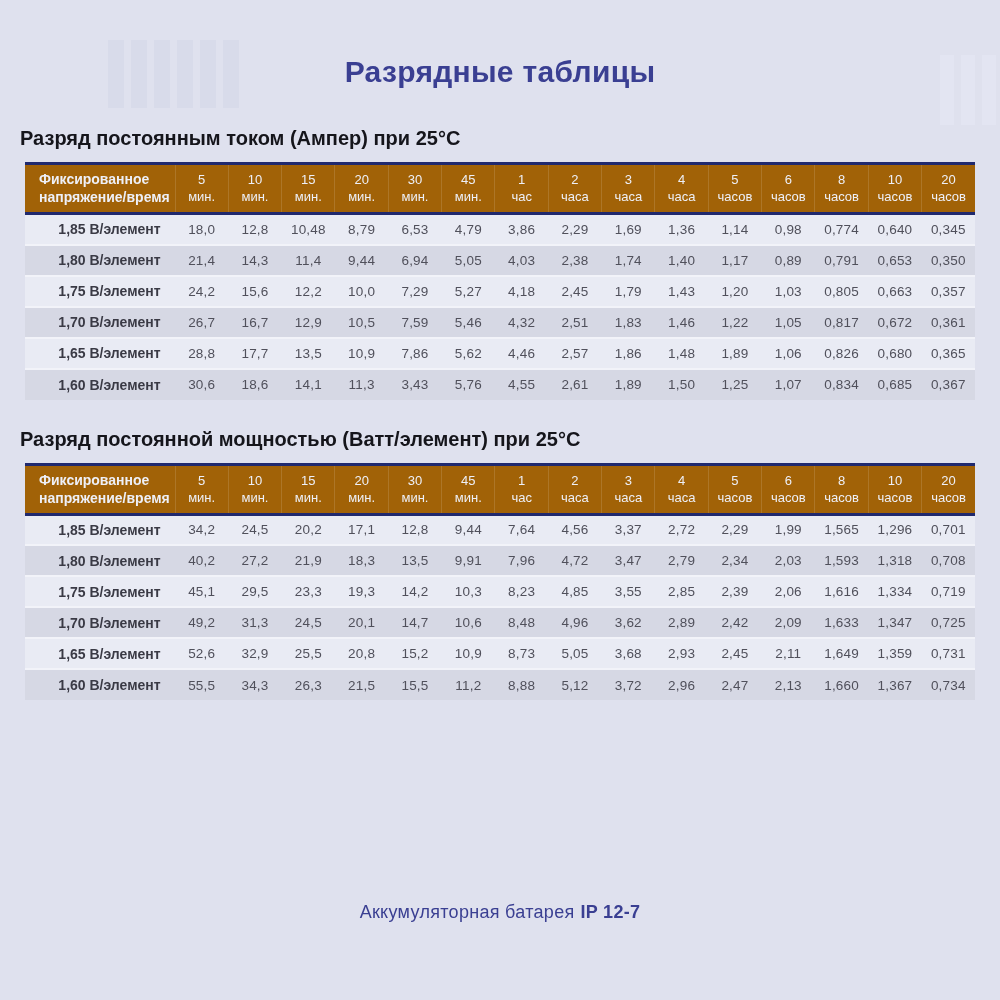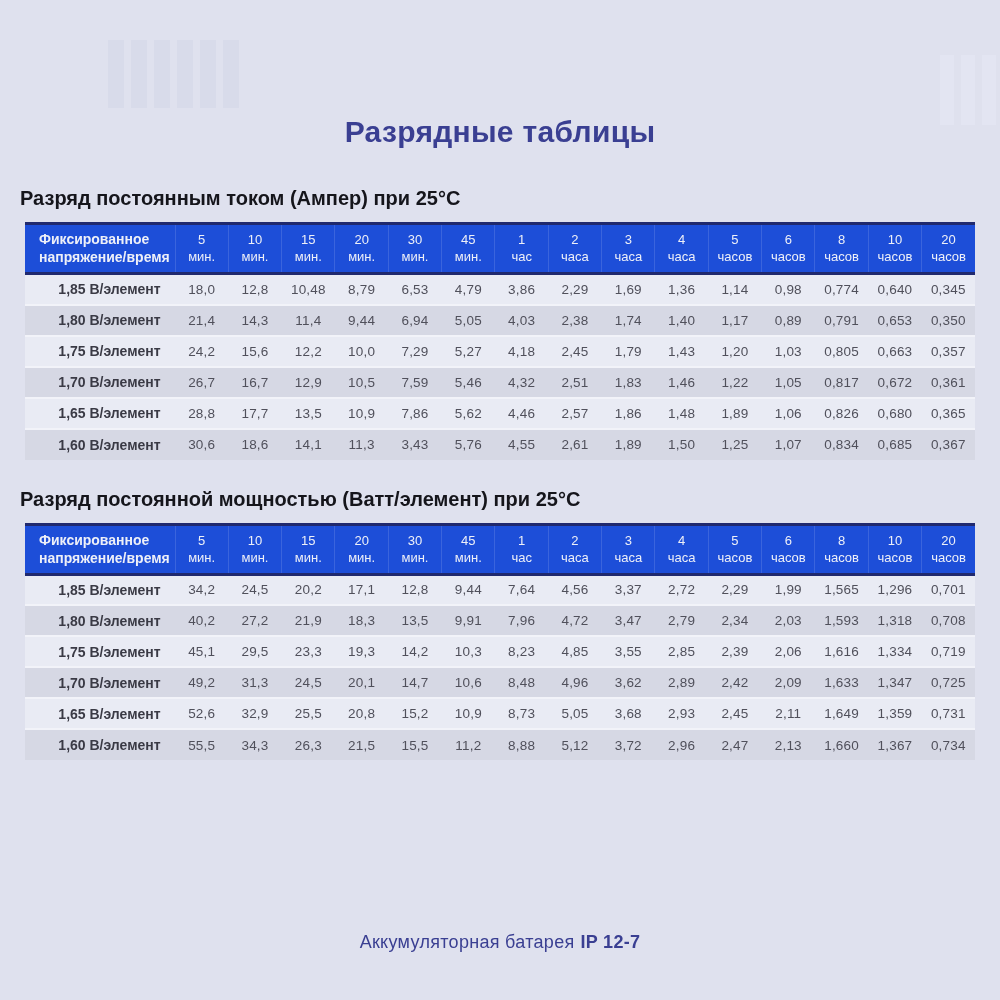--- a/index.html
+++ b/index.html
@@ -9,57 +9,57 @@
     font-family:"Liberation Sans","DejaVu Sans",sans-serif;
   }
   
   .deco{position:absolute;display:flex;gap:7px;}
   .deco-left{top:40px;left:108px;height:68px;opacity:.55;}
   .deco-left .bar{width:16px;height:100%;background:#d4d7e7;}
   .deco-right{top:55px;right:4px;height:70px;opacity:.6;}
   .deco-right .bar{width:14px;height:100%;background:#e7e9f5;}
 
   .page-title{
-    margin:0;padding-top:112px;text-align:center;
+    margin:0;padding-top:52px;text-align:center;
     font-size:30px;font-weight:600;letter-spacing:.3px;
     color:#3a3f92;line-height:40px;
   }
   .section-heading{
     margin:34px 0 12px;padding-left:20px;
     font-size:20px;font-weight:700;color:#15151b;line-height:24px;
   }
   .section-heading.second{margin-top:27px;}
 
   table.data-table{
     width:950px;margin:0 auto;border-collapse:collapse;table-layout:fixed;
   }
   col.first-col{width:150px;}
   thead th{
-    background:#1d4ed8;color:#eef0f8;font-weight:400;font-size:13px;
+    background:#a16207;color:#eef0f8;font-weight:400;font-size:13px;
     line-height:17px;padding:5px 0 6px;
     border-top:3px solid #20296e;border-bottom:3px solid #20296e;
     vertical-align:middle;
   }
   thead th.col-head{border-left:1px solid rgba(255,255,255,.13);}
   thead th.corner-head{
     text-align:left;padding-left:14px;font-weight:600;font-size:14px;line-height:18px;
   }
   tbody tr{height:31px;}
   tbody tr:nth-child(odd){background:#e9ebf4;}
   tbody tr:nth-child(even){background:#d6d8e4;}
   tbody tr{border-bottom:2px solid #f2f3f9;}
   tbody tr:last-child{border-bottom:none;}
   tbody th.row-label{
     text-align:center;padding-left:20px;font-size:14px;font-weight:700;color:#3a3a45;
   }
   tbody td{
     text-align:center;font-size:13.5px;color:#50505b;letter-spacing:.2px;
   }
   .page-footer{
-    position:absolute;top:932px;left:0;width:100%;text-align:center;
+    position:absolute;top:902px;left:0;width:100%;text-align:center;
     font-size:18px;color:#3a3f92;letter-spacing:.3px;
   }
   .page-footer .model{font-weight:700;margin-left:6px;}
 </style>
 </head>
 <body>
 
 <div class="deco deco-left">
   <span class="bar"></span>
     <span class="bar"></span>

